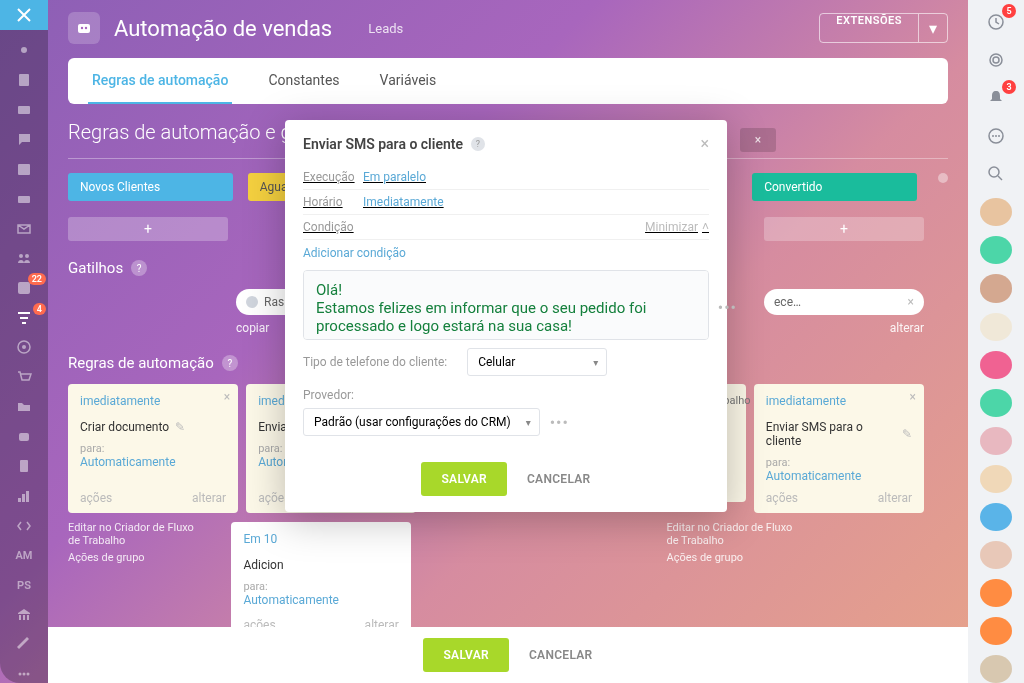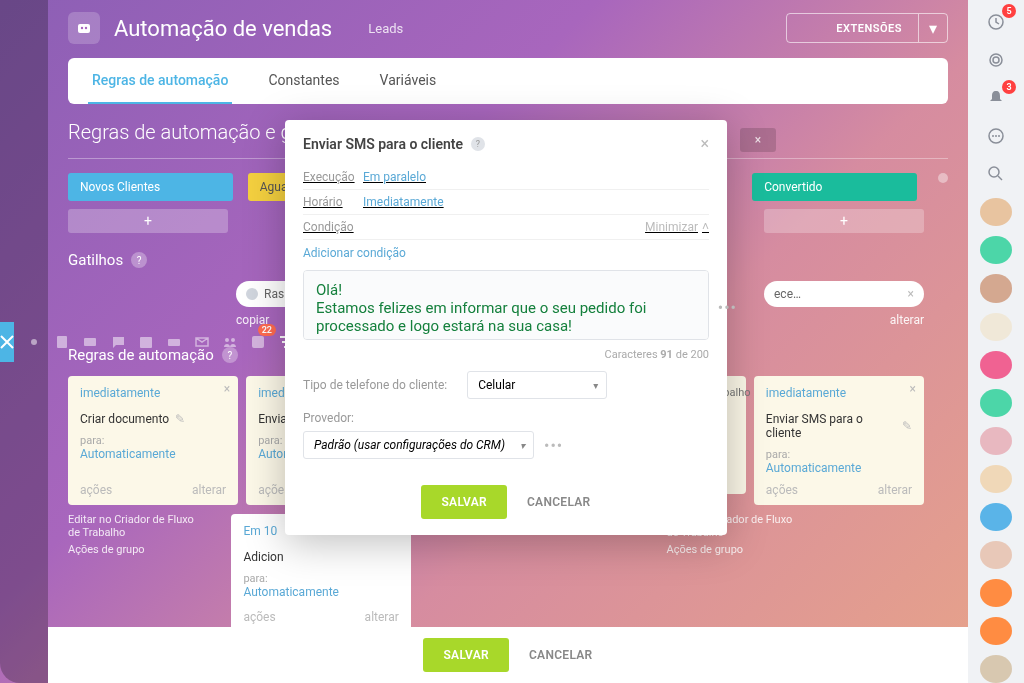--- a/index.html
+++ b/index.html
@@ -1,18 +1,18 @@
 <!DOCTYPE html>
 <html><head>
 <meta charset="utf-8">
 <style>
 * { margin: 0; padding: 0; box-sizing: border-box; font-family: -apple-system, BlinkMacSystemFont, "Segoe UI", Roboto, sans-serif; }
 body { background: linear-gradient(135deg, #8c5fb5 0%, #a866bd 35%, #d68ca0 60%, #e8a488 100%); width: 1024px; height: 683px; overflow: hidden; position: relative; }
 
-.left-rail { position: absolute; left: 0; top: 0; width: 48px; height: 683px; background: rgba(0,0,0,0.25); display: flex; flex-direction: row; align-items: center; padding-top: 0; gap: 12px; z-index: 5; border-radius: 0 0 0 20px; }
+.left-rail { position: absolute; left: 0; top: 0; width: 48px; height: 683px; background: rgba(0,0,0,0.25); display: flex; flex-direction: column; align-items: center; padding-top: 0; gap: 12px; z-index: 5; border-radius: 0 0 0 20px; }
 .left-rail .close-btn { width: 48px; height: 40px; background: #4db5e5; display: flex; align-items: center; justify-content: center; color: #fff; cursor: pointer; }
 .left-rail .icon { width: 24px; height: 24px; display: flex; align-items: center; justify-content: center; color: rgba(255,255,255,0.5); cursor: pointer; position: relative; }
 .left-rail .icon.active { color: #fff; }
 .left-rail .badge { position: absolute; top: -6px; right: -10px; background: #ff6b4f; color: #fff; font-size: 9px; padding: 1px 4px; border-radius: 6px; font-weight: 600; }
 .left-rail .txt-icon { font-size: 11px; font-weight: 600; color: rgba(255,255,255,0.5); }
 
 .right-rail { position: absolute; right: 0; top: 0; width: 56px; height: 683px; background: #f0f2f5; display: flex; flex-direction: column; align-items: center; padding-top: 8px; gap: 10px; z-index: 5; }
 .right-rail .r-icon { width: 32px; height: 32px; border-radius: 50%; display: flex; align-items: center; justify-content: center; color: #8a8f99; cursor: pointer; position: relative; }
 .right-rail .r-icon.bell .rbadge { position: absolute; top: -4px; right: -4px; background: #ff4040; color: #fff; font-size: 9px; width: 14px; height: 14px; border-radius: 50%; display: flex; align-items: center; justify-content: center; font-weight: 600; }
 .right-rail .avatar { width: 32px; height: 32px; border-radius: 50%; background: #d0d5dd; cursor: pointer; }
@@ -20,32 +20,32 @@
 .right-rail .av-orange { background: #ff8c42; }
 .right-rail .av-blue { background: #5ab4e8; }
 .right-rail .av-pink { background: #f06292; }
 
 .main { position: absolute; left: 48px; top: 0; width: 920px; height: 683px; padding: 12px 20px 0 20px; }
 
 .topbar { display: flex; align-items: center; gap: 14px; color: #fff; margin-bottom: 14px; }
 .top-logo { width: 32px; height: 32px; background: rgba(255,255,255,0.2); border-radius: 6px; display: flex; align-items: center; justify-content: center; }
 .top-title { font-size: 22px; font-weight: 400; }
 .top-sub { font-size: 13px; color: rgba(255,255,255,0.8); margin-left: 22px; }
-.ext-btn { margin-left: auto; display: flex; align-items: center; border: 1px solid rgba(255,255,255,0.6); border-radius: 4px; height: 30px; padding-left: 33px; }
+.ext-btn { margin-left: auto; display: flex; border: 1px solid rgba(255,255,255,0.6); border-radius: 4px; height: 30px; }
 .ext-btn .ext-main { padding: 0 16px; color: #fff; font-size: 11px; font-weight: 600; letter-spacing: 0.5px; cursor: pointer; }
 .ext-btn .ext-drop { padding: 0 10px; border-left: 1px solid rgba(255,255,255,0.6); color: #fff; cursor: pointer; height: 100%; display: flex; align-items: center; }
 
 .tabs-card { background: #fff; border-radius: 6px; padding: 0 20px; display: flex; gap: 32px; margin-bottom: 16px; }
 .tab { padding: 14px 4px; font-size: 14px; color: #555; cursor: pointer; border-bottom: 2px solid transparent; }
 .tab.active { color: #4db5e5; border-bottom-color: #4db5e5; font-weight: 500; }
 
 .section-title { color: #fff; font-size: 20px; font-weight: 300; margin-bottom: 14px; }
 .divider { height: 1px; background: rgba(255,255,255,0.35); margin-bottom: 14px; }
 
-.stages { display: flex; gap: 15px; margin-bottom: 8px; }
+.stages { display: flex; gap: 15px; margin-bottom: 16px; }
 .stage { flex: 1; height: 28px; display: flex; align-items: center; padding: 0 12px; font-size: 12px; color: #fff; border-radius: 3px; position: relative; }
 .stage.s1 { background: #4db5e5; }
 .stage.s2 { background: #f4d03f; color: #555; }
 .stage.s5 { background: #1abc9c; }
 .stage-dot { width: 10px; height: 10px; border-radius: 50%; background: rgba(255,255,255,0.4); margin-left: 6px; }
 
 .add-row { display: flex; gap: 8px; margin-bottom: 18px; }
 .add-cell { flex: 1; height: 24px; background: rgba(255,255,255,0.25); border-radius: 3px; display: flex; align-items: center; justify-content: center; color: #fff; cursor: pointer; font-size: 14px; }
 
 .sub-heading { display: flex; align-items: center; gap: 8px; color: #fff; font-size: 15px; font-weight: 400; margin-bottom: 12px; }
@@ -93,21 +93,21 @@
 .m-add-cond { color: #5aa9d6; font-size: 12px; padding: 6px 0 10px 0; cursor: pointer; display: inline-block; }
 .m-textarea { width: 100%; border: 1px solid #e0e3e8; border-radius: 4px; padding: 10px 12px; font-size: 15px; color: #15803d; min-height: 70px; background: #fafbfc; position: relative; font-family: inherit; resize: none; }
 .m-ta-wrap { position: relative; margin-bottom: 4px; }
 .m-dots { position: absolute; right: -28px; top: 50%; transform: translateY(-50%); color: #bbb; cursor: pointer; font-size: 16px; letter-spacing: 1px; }
 .m-counter { text-align: right; font-size: 11px; color: #aaa; margin-bottom: 10px; }
 .m-field-row { display: flex; align-items: center; gap: 20px; margin-bottom: 12px; font-size: 12px; }
 .m-field-label { color: #999; }
 .m-select { border: 1px solid #e0e3e8; border-radius: 3px; padding: 6px 28px 6px 10px; font-size: 12px; background: #fff; cursor: pointer; position: relative; min-width: 140px; }
 .m-select::after { content: "▾"; position: absolute; right: 8px; top: 50%; transform: translateY(-50%); color: #888; font-size: 10px; }
 .m-provider-row { display: flex; align-items: center; gap: 10px; }
-.m-select.wide { min-width: 210px; font-style: italic; }
+.m-select.wide { min-width: 210px; }
 .m-footer { padding: 14px 18px 16px 18px; display: flex; align-items: center; justify-content: center; gap: 20px; }
 
 .close-pill { position: absolute; left: 740px; top: 128px; width: 36px; height: 24px; background: rgba(0,0,0,0.15); border-radius: 3px; display: flex; align-items: center; justify-content: center; color: rgba(255,255,255,0.8); cursor: pointer; z-index: 10; font-size: 12px; }
 
 svg { display: block; }
 </style>
 </head>
 <body>
 
 <div class="left-rail">
@@ -462,23 +462,20 @@
           <span>˄</span>
         </span>
     </div>
     <span class="m-add-cond">Adicionar condição</span>
 
     <div class="m-ta-wrap">
       <textarea class="m-textarea" style="">Olá!
 Estamos felizes em informar que o seu pedido foi processado e logo estará na sua casa!</textarea>
       <span class="m-dots">•••</span>
     </div>
-    <div class="m-counter">
-      <span>Caracteres</span> <b>91</b> <span>de</span> <span>200</span>
-    </div>
 
     <div class="m-field-row">
       <span class="m-field-label">Tipo de telefone do cliente:</span>
       <div class="m-select"><span>Celular</span></div>
     </div>
 
     <div style="font-size:12px;color:#999;margin-bottom:6px">Provedor:</div>
     <div class="m-provider-row" style="margin-bottom:8px">
       <div class="m-select wide"><span>Padrão (usar configurações do CRM)</span></div>
       <span style="color:#bbb;cursor:pointer;letter-spacing:1px">•••</span>

